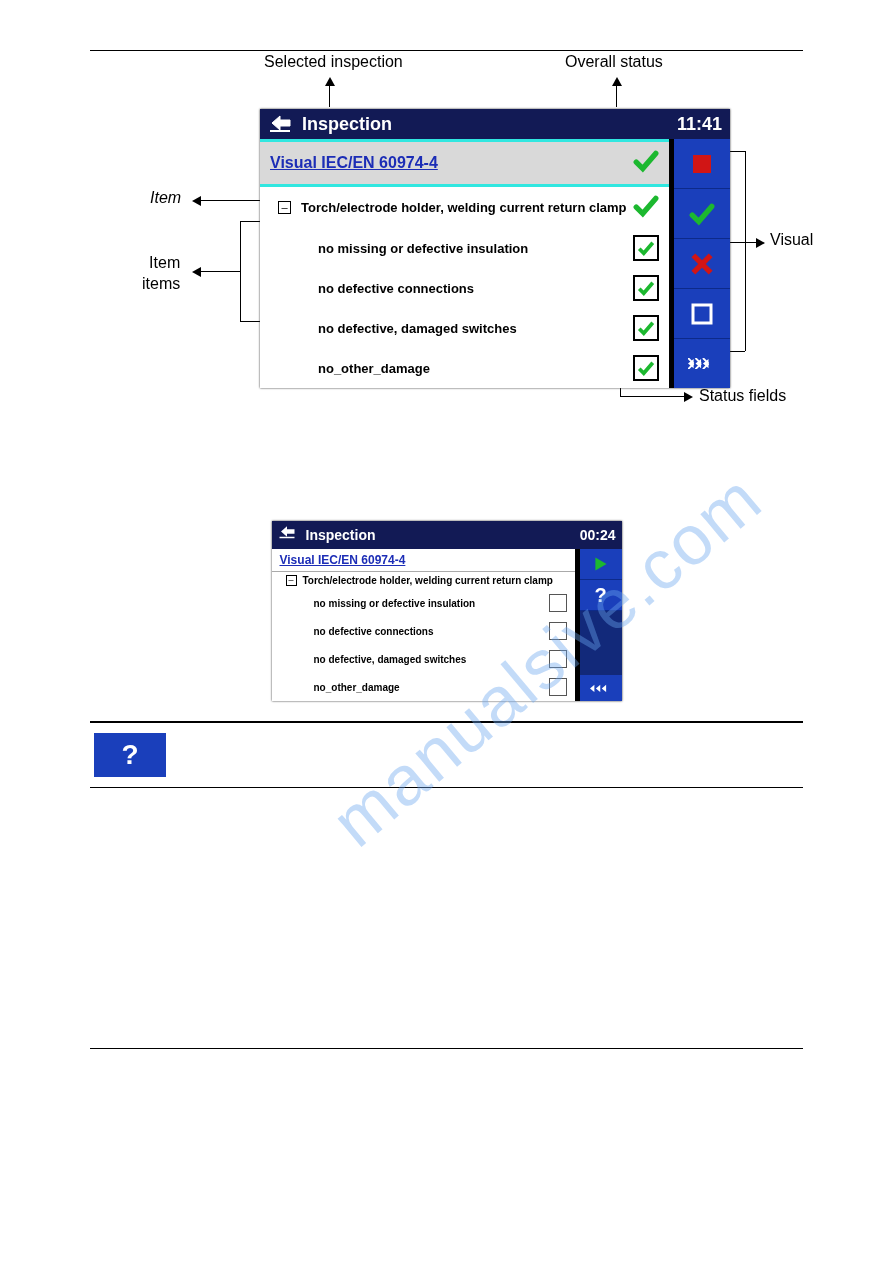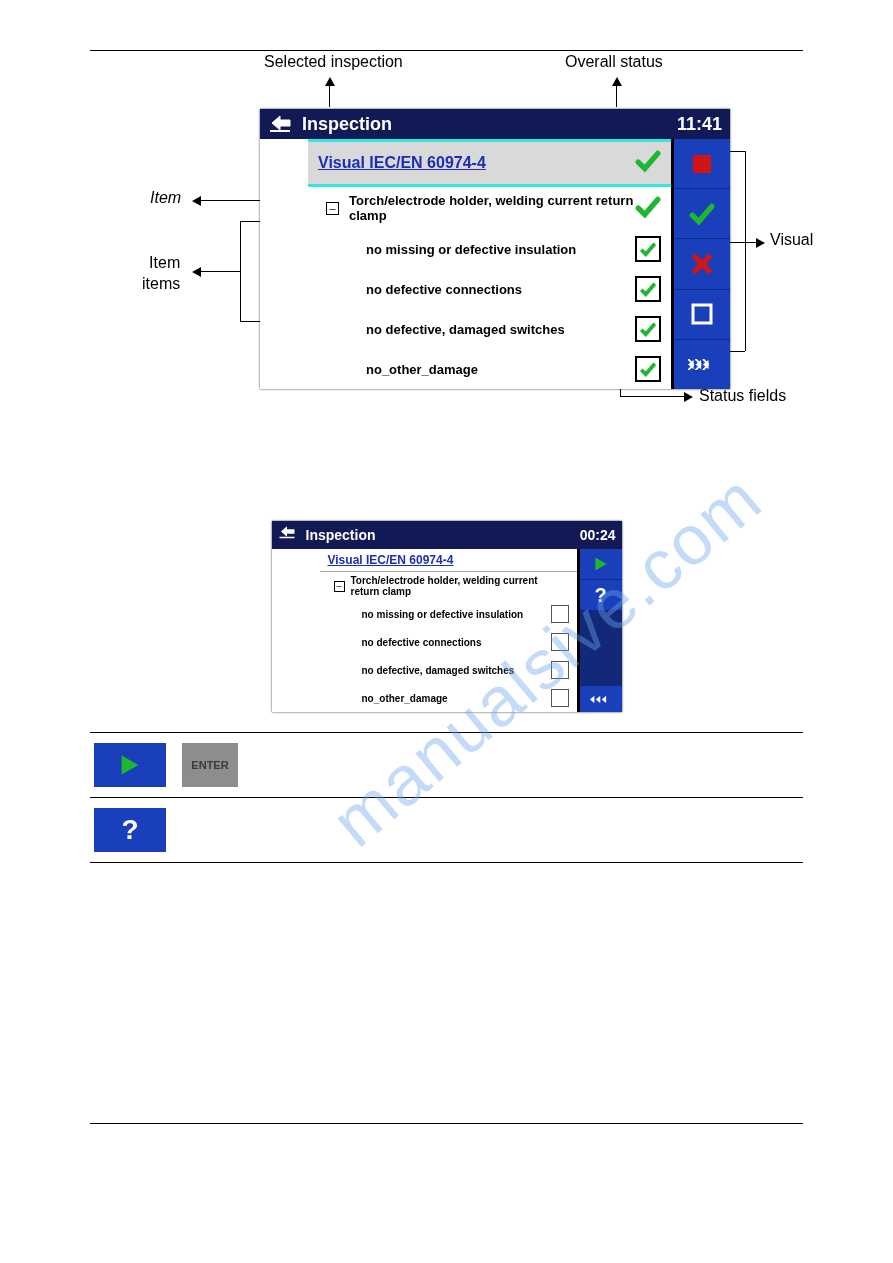--- a/index.html
+++ b/index.html
@@ -96,22 +96,21 @@
   .titlebar .time {
     margin-left: auto;
     font-weight: bold;
   }
   .row {
     display: flex;
     align-items: stretch;
   }
   .left-col {
     flex: 1;
-    border-right: 3px solid #000000;
-    margin-left: 48px;
+    border-right: 5px solid #000000;
   }
   .right-col {
     width: 56px;
     background: #1a3fbb;
     display: flex;
     flex-direction: column;
   }
   .sel-row {
     background: #d9d9d9;
     border-top: 3px solid #31e7e0;
@@ -472,30 +471,20 @@
                 <polygon points="16,6 22,1 22,11" fill="#fff"></polygon>
               </svg>
           </div>
         </div>
       </div>
     </div>
   </div>
 
   <div class="option-desc">
     <hr class="hr">
-    <div class="opt-row">
-      <span class="btn-blue">
-        <svg viewBox="0 0 20 20" width="24">
-            <polygon points="3,2 17,10 3,18" fill="#1cb82f"></polygon>
-          </svg>
-      </span>
-      <span class="btn-grey">
-        <span>ENTER</span>
-      </span>
-    </div>
     <hr class="hr">
     <div class="opt-row">
       <span class="btn-blue">
         <span style="color:#fff;font-size:28px;font-weight:bold;">?</span>
       </span>
     </div>
     <hr class="hr">
   </div>
 
   <div style="height:260px"></div>

